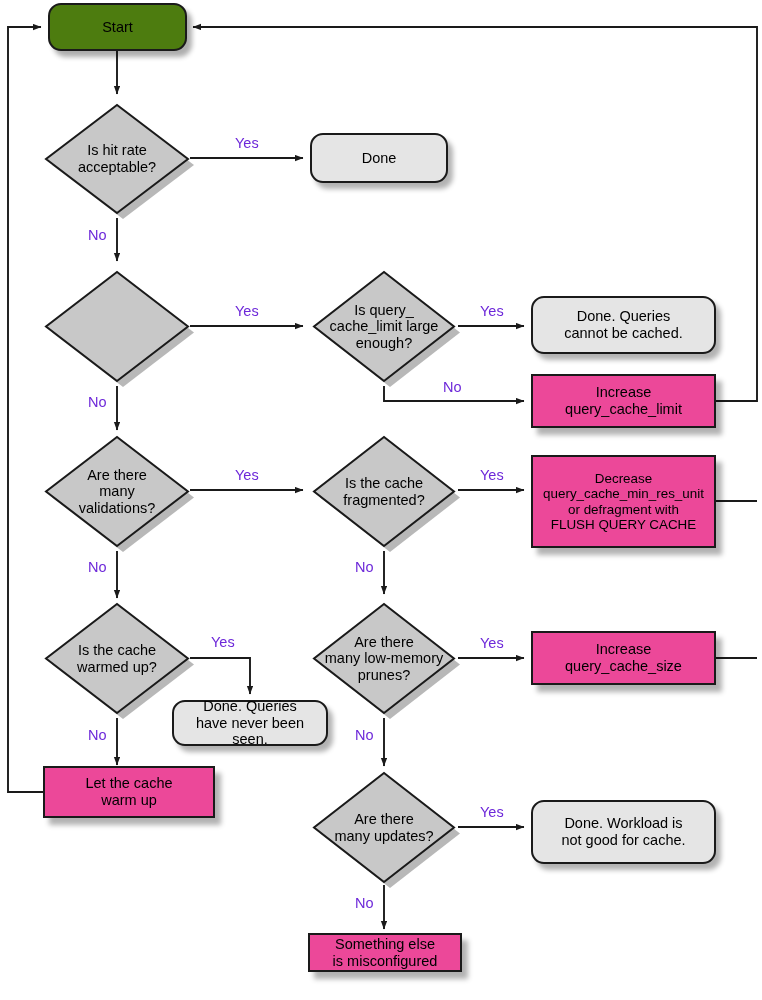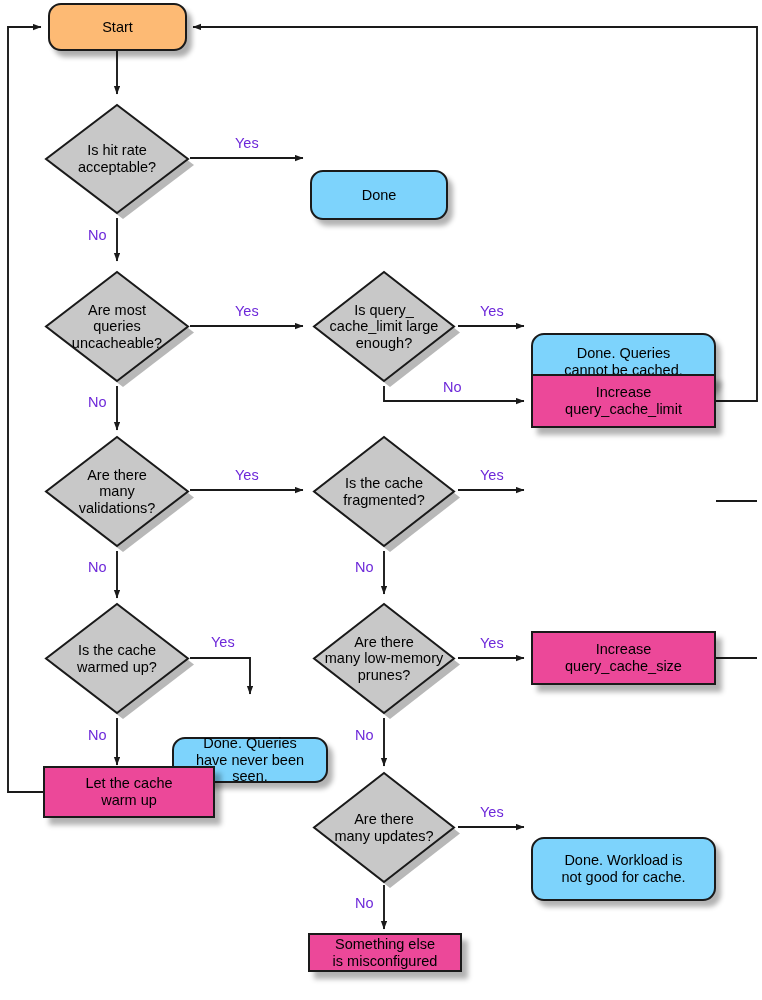--- a/index.html
+++ b/index.html
@@ -35,30 +35,29 @@
     line-height: 1.14;
     z-index: 3;
   }
   .node .txt {
     display: block;
     white-space: pre-line;
     padding: 0 4px;
   }
   
   .term {
-    background: #7dd3fc;
+    background: #e5e5e5;
     border: 2px solid #1a1a1a;
     border-radius: 13px;
     box-shadow: 5px 6px 5px rgba(0,0,0,0.30);
     font-size: 14.5px;
-    margin-top: 37px;
   }
   
   .term-gray {
-    background: #fdba74;
+    background: #4d7c0f;
     border: 2px solid #1a1a1a;
     border-radius: 13px;
     box-shadow: 5px 6px 5px rgba(0,0,0,0.32);
     font-size: 14.5px;
   }
   
   .proc {
     background: #ec4899;
     border: 2px solid #1a1a1a;
     box-shadow: 6px 7px 5px rgba(0,0,0,0.30);
@@ -161,23 +160,20 @@
 
   <div class="node term" style="left:310px; top:133px; width:138px; height:50px;">
     <span class="txt">Done</span>
   </div>
 
   <div class="node dec" style="left:40px; top:266px; width:154px; height:121px;">
     <svg class="dshape" viewBox="0 0 154 121" preserveAspectRatio="none">
       <polygon points="77,115 148,60.5 77,6 6,60.5" fill="#000000" opacity="0.28" transform="translate(6,6)"></polygon>
       <polygon points="77,115 148,60.5 77,6 6,60.5" fill="#c8c8c8" stroke="#1a1a1a" stroke-width="2"></polygon>
     </svg>
-    <span class="txt">Are most
-queries
-uncacheable?</span>
   </div>
 
   <div class="node dec" style="left:308px; top:266px; width:152px; height:121px;">
     <svg class="dshape" viewBox="0 0 152 121" preserveAspectRatio="none">
       <polygon points="76,115 146,60.5 76,6 6,60.5" fill="#000000" opacity="0.28" transform="translate(6,6)"></polygon>
       <polygon points="76,115 146,60.5 76,6 6,60.5" fill="#c8c8c8" stroke="#1a1a1a" stroke-width="2"></polygon>
     </svg>
     <span class="txt">Is query_
 cache_limit large
 enough?</span>
@@ -205,20 +201,26 @@
 
   <div class="node dec" style="left:308px; top:431px; width:152px; height:121px;">
     <svg class="dshape" viewBox="0 0 152 121" preserveAspectRatio="none">
       <polygon points="76,115 146,60.5 76,6 6,60.5" fill="#000000" opacity="0.28" transform="translate(6,6)"></polygon>
       <polygon points="76,115 146,60.5 76,6 6,60.5" fill="#c8c8c8" stroke="#1a1a1a" stroke-width="2"></polygon>
     </svg>
     <span class="txt">Is the cache
 fragmented?</span>
   </div>
 
+  <div class="node proc" style="left:531px; top:455px; width:185px; height:93px; font-size:13.4px;">
+    <span class="txt">Decrease
+query_cache_min_res_unit
+or defragment with
+FLUSH QUERY CACHE</span>
+  </div>
 
   <div class="node dec" style="left:40px; top:598px; width:154px; height:121px;">
     <svg class="dshape" viewBox="0 0 154 121" preserveAspectRatio="none">
       <polygon points="77,115 148,60.5 77,6 6,60.5" fill="#000000" opacity="0.28" transform="translate(6,6)"></polygon>
       <polygon points="77,115 148,60.5 77,6 6,60.5" fill="#c8c8c8" stroke="#1a1a1a" stroke-width="2"></polygon>
     </svg>
     <span class="txt">Is the cache
 warmed up?</span>
   </div>
 

